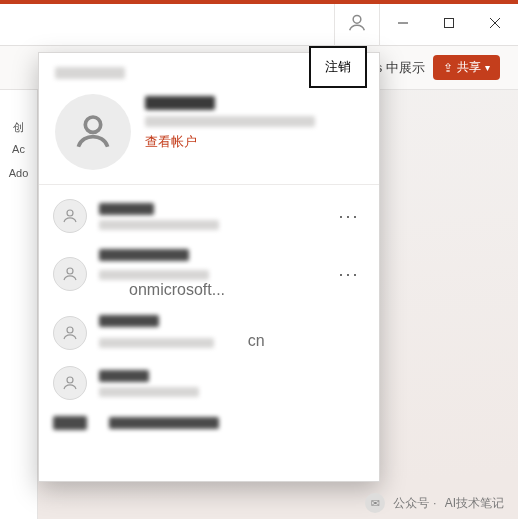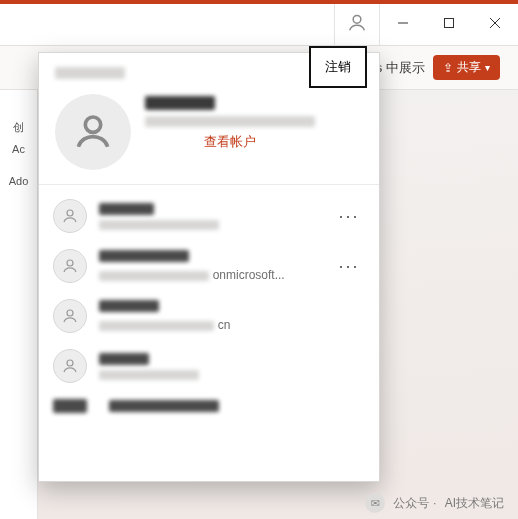--- a/index.html
+++ b/index.html
@@ -96,21 +96,20 @@
   }
   .blur-line {
     background: #d7d6d5;
     border-radius:2px;
     filter: blur(2px);
     display:inline-block;
   }
   .primary {
     display:flex; gap:14px; padding:4px 16px 14px 16px;
     border-bottom:1px solid #eceae9;
-    text-align:center;
   }
   .avatar-lg {
     width:76px; height:76px; border-radius:50%;
     background:#ececec;
     display:flex; align-items:center; justify-content:center;
   }
   .avatar-lg svg { width:44px; height:44px; }
   .primary-info { display:flex; flex-direction:column; gap:6px; padding-top:2px;}
   .link-red { color:#c43e1c; font-size:13px; cursor:pointer; }
   .account-list {
@@ -130,22 +129,23 @@
     background:#ededed; border:1px solid #d8d8d8;
     display:flex; align-items:center; justify-content:center; flex-shrink:0;
   }
   .avatar-sm svg { width:18px; height:18px; }
   .acct-text { display:flex; flex-direction:column; gap:5px; flex:1; min-width:0;}
   .acct-ellipsis {
     color:#555; font-size:18px; letter-spacing:1px;
     padding-right:6px;
   }
   .visible-frag {
-    color:#6e6e6e; font-size:12px;
+    color:#6e6e6e; font-size:16px;
     white-space:nowrap;
+    margin-left:30px;
   }
 </style>
 </head>
 <body>
 
 <div class="titlebar">
   <div class="titlebar-top-stripe"></div>
   <div class="title-user">
     <svg viewBox="0 0 24 24">
         <circle cx="12" cy="8" r="4.2" fill="none" stroke="#8a8a8a" stroke-width="1.6"></circle>
@@ -175,21 +175,21 @@
   <div class="share-btn">
     <span>⇪</span>
     <span>共享</span>
     <span class="chev">▾</span>
   </div>
 </div>
 
 <div class="left-strip">
   <span>创</span>
   <span>Ac</span>
-  <span style="margin-top:12px">Ado</span>
+  <span style="margin-top:4px">Ado</span>
 </div>
 
 <div class="stage"></div>
 
 <div class="logout-btn">
   <span>注销</span>
 </div>
 
 <div class="flyout">
   <div class="flyout-header">

